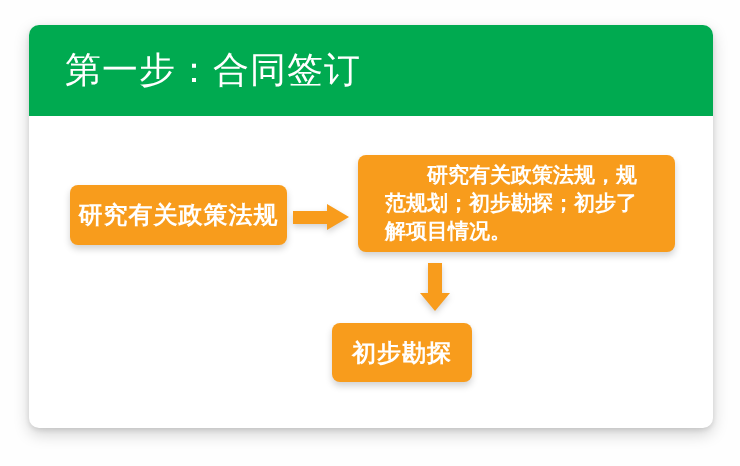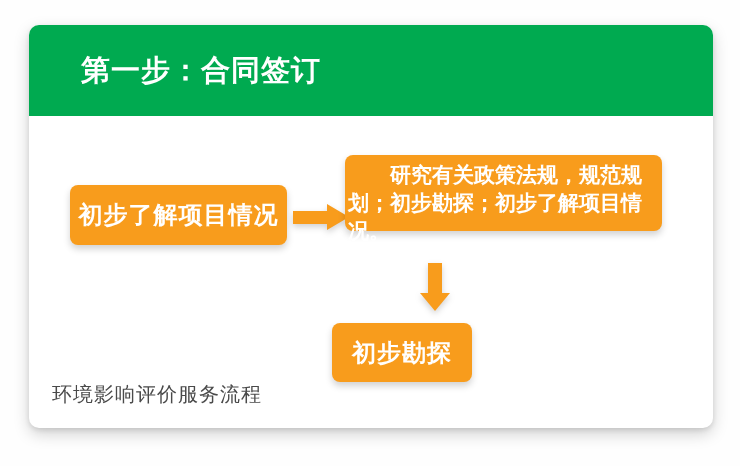--- a/index.html
+++ b/index.html
@@ -32,24 +32,24 @@
     left: 0;
     top: 0;
     width: 100%;
     height: 91px;
     background: var(--color-green, #00aa50);
     border-radius: 10px 10px 0 0;
     display: flex;
     align-items: center;
   }
   .card-header h1 {
-    margin: 16px;
+    margin: 0;
     padding-left: 36px;
-    font-size: 29px;
-    font-weight: bold;
+    font-size: 36px;
+    font-weight: normal;
     color: var(--color-white, #ffffff);
     letter-spacing: 1px;
   }
   .flow-box {
     position: absolute;
     background: var(--color-orange, #f89c1c);
     border-radius: 8px;
     color: var(--color-white, #ffffff);
     font-weight: bold;
     box-shadow: 0 4px 7px rgba(0,0,0,0.18);
@@ -60,25 +60,25 @@
     top: 160px;
     width: 217px;
     height: 60px;
     display: flex;
     align-items: center;
     justify-content: center;
     font-size: 24px;
     letter-spacing: 1px;
   }
   .box-step2 {
-    left: 316px;
+    left: 329px;
     top: 130px;
     width: 317px;
-    height: 76px;
-    padding: 6px 3px;
+    height: 97px;
+    padding: 6px 27px;
   }
   .box-step2 p {
     margin: 0;
     font-size: 21px;
     line-height: 28px;
     font-weight: bold;
     text-indent: 2em;
     text-align: left;
     word-break: break-all;
   }
@@ -152,37 +152,36 @@
 <body>
 
 <div class="page">
   <div class="card">
 
     <div class="card-header">
       <h1>第一步：合同签订</h1>
     </div>
 
     <div class="flow-box box-step1">
-      <span>初步了解项目情况</span>
+      <span>研究有关政策法规</span>
     </div>
 
     <div class="arrow-right">
       <div class="shaft"></div>
       <div class="head"></div>
     </div>
 
     <div class="flow-box box-step2">
       <p>研究有关政策法规，规范规划；初步勘探；初步了解项目情况。</p>
     </div>
 
     <div class="arrow-down">
       <div class="shaft"></div>
       <div class="head"></div>
     </div>
 
     <div class="flow-box box-step3">
       <span>初步勘探</span>
     </div>
 
-    <div class="caption">环境影响评价服务流程</div>
 
   </div>
 </div>
 
 </body></html>

